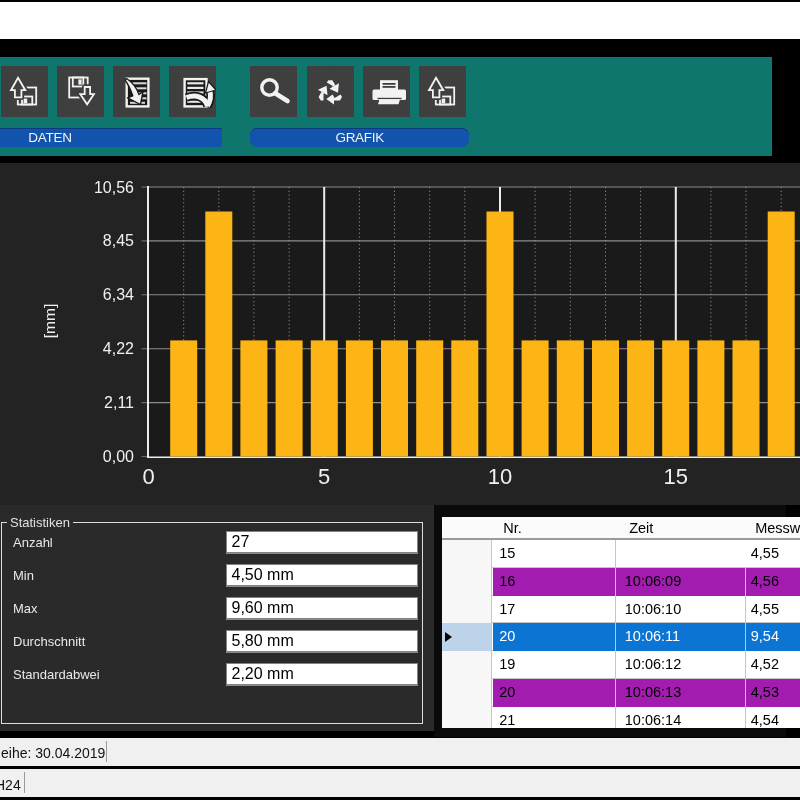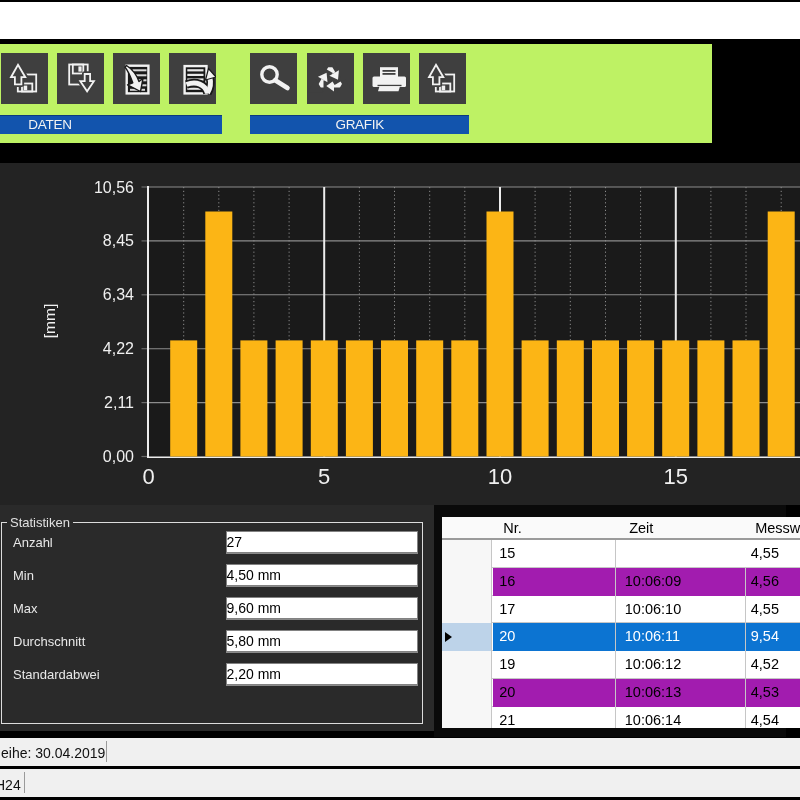--- a/index.html
+++ b/index.html
@@ -1,37 +1,37 @@
 <!DOCTYPE html>
 <html><head>
 <meta charset="utf-8">
 <style>
 * { margin:0; padding:0; box-sizing:border-box; }
 html,body { width:800px; height:800px; overflow:hidden; background:#000;
   font-family:"Liberation Sans", sans-serif; position:relative; }
 .abs { position:absolute; }
 
 #whitebar { left:0; top:2px; width:800px; height:37px; background:#fff; }
-#toolbar { left:0; top:44px; width:712px; height:98.5px; background:#bef264; }
+#toolbar { left:0; top:57px; width:772px; height:98.5px; background:#0f766e; }
 .tbtn { position:absolute; top:9px; width:47px; height:51px; background:#3f3f3f; }
 .tbtn svg { display:block; }
 .bluebar { position:absolute; top:71px; height:19px; background:#1254ad;
   border-top:1px solid #0c3a7e; color:#f2f2f2; font-size:13.5px; letter-spacing:-0.3px; line-height:18px;
   text-align:center; }
 #chart { left:0; top:163px; width:800px; height:342px; background:#232323; }
 
 #bleft { left:0; top:505px; width:434px; height:226px; background:#2a2a2a; }
 #gbox { position:absolute; left:1px; top:17px; width:422px; height:202px;
   border:1px solid #dcdcdc; }
 #gboxlbl { position:absolute; left:7px; top:10px; background:#2a2a2a;
   padding:0 3px; color:#e0e0e0; font-size:13px; line-height:15px; }
 .slab { position:absolute; left:13px; color:#e8e8e8; font-size:13px; }
 .sval { position:absolute; left:225.5px; width:192.5px; height:22px; background:#fff;
-  border:1px solid #828282; color:#000; font-size:14px; line-height:20px;
-  box-shadow:0 1px 0 rgba(255,255,255,0.45); }
+  border:1px solid #828282; color:#000; font-size:16px; line-height:20px;
+  padding-left:5px; box-shadow:0 1px 0 rgba(255,255,255,0.45); }
 
 #bright { left:434px; top:505px; width:352px; height:232px; background:#0a0a0a; }
 #tbl { position:absolute; left:8.2px; top:12px; width:357.8px; height:211px;
   background:#fff; overflow:hidden; font-size:14.5px; color:#000; }
 #thead { position:absolute; left:0; top:0; width:360px; height:23px; background:#fafafa;
   border-bottom:2px solid #9b9b9b; }
 #thead div { position:absolute; top:3px; }
 .trow { position:absolute; left:0; width:360px; height:27.8px; background:#fff;
   border-bottom:1px solid #c6c6c6; }
 .trow.gray .c1, .trow.gray .c2, .trow.gray .c3 { background:#a21caf; }
@@ -140,21 +140,21 @@
     <div class="tbtn" style="left:419.3px">
       <svg width="47" height="47" viewBox="0 0 47 47">
         <rect x="16.8" y="21.5" width="18.4" height="17" fill="none" stroke="#f2f2f2" stroke-width="1.8"></rect>
         <rect x="21" y="30.5" width="10.3" height="8" fill="none" stroke="#f2f2f2" stroke-width="1.8"></rect>
         <rect x="22.6" y="32.6" width="3.6" height="4.6" fill="#f2f2f2"></rect>
         <path d="M17 11.8 L24.3 24.2 H20.4 V31.3 H13.9 V24.2 H10 Z" fill="none" stroke="#3f3f3f" stroke-width="5.5" stroke-linejoin="round"></path>
         <path d="M17 11.8 L24.3 24.2 H20.4 V31.3 H13.9 V24.2 H10 Z" fill="#3f3f3f" stroke="#f2f2f2" stroke-width="1.8"></path>
       </svg>
     </div>
 <div class="bluebar" style="left:-122px;width:344px;">DATEN</div>
-<div class="bluebar" style="left:250.4px;width:218.6px;">GRAFIK</div>
+<div class="bluebar" style="left:250.4px;width:218.6px;border-radius:7px;">GRAFIK</div>
 </div>
 <div id="chart" class="abs">
 <svg width="800" height="342" viewBox="0 0 800 342" style="display:block">
 <rect x="148.0" y="24" width="652.0" height="269.5" fill="#1a1a1a"></rect>
 <line x1="147.5" y1="239.6" x2="800" y2="239.6" stroke="#8c8c8c" stroke-width="1.1"></line>
 <line x1="147.5" y1="185.7" x2="800" y2="185.7" stroke="#8c8c8c" stroke-width="1.1"></line>
 <line x1="147.5" y1="131.8" x2="800" y2="131.8" stroke="#8c8c8c" stroke-width="1.1"></line>
 <line x1="147.5" y1="77.9" x2="800" y2="77.9" stroke="#8c8c8c" stroke-width="1.1"></line>
 <line x1="147.5" y1="24.0" x2="800" y2="24.0" stroke="#8c8c8c" stroke-width="1.1"></line>
 <line x1="141.5" y1="293.5" x2="147.5" y2="293.5" stroke="#6a6a6a" stroke-width="1.2"></line>

